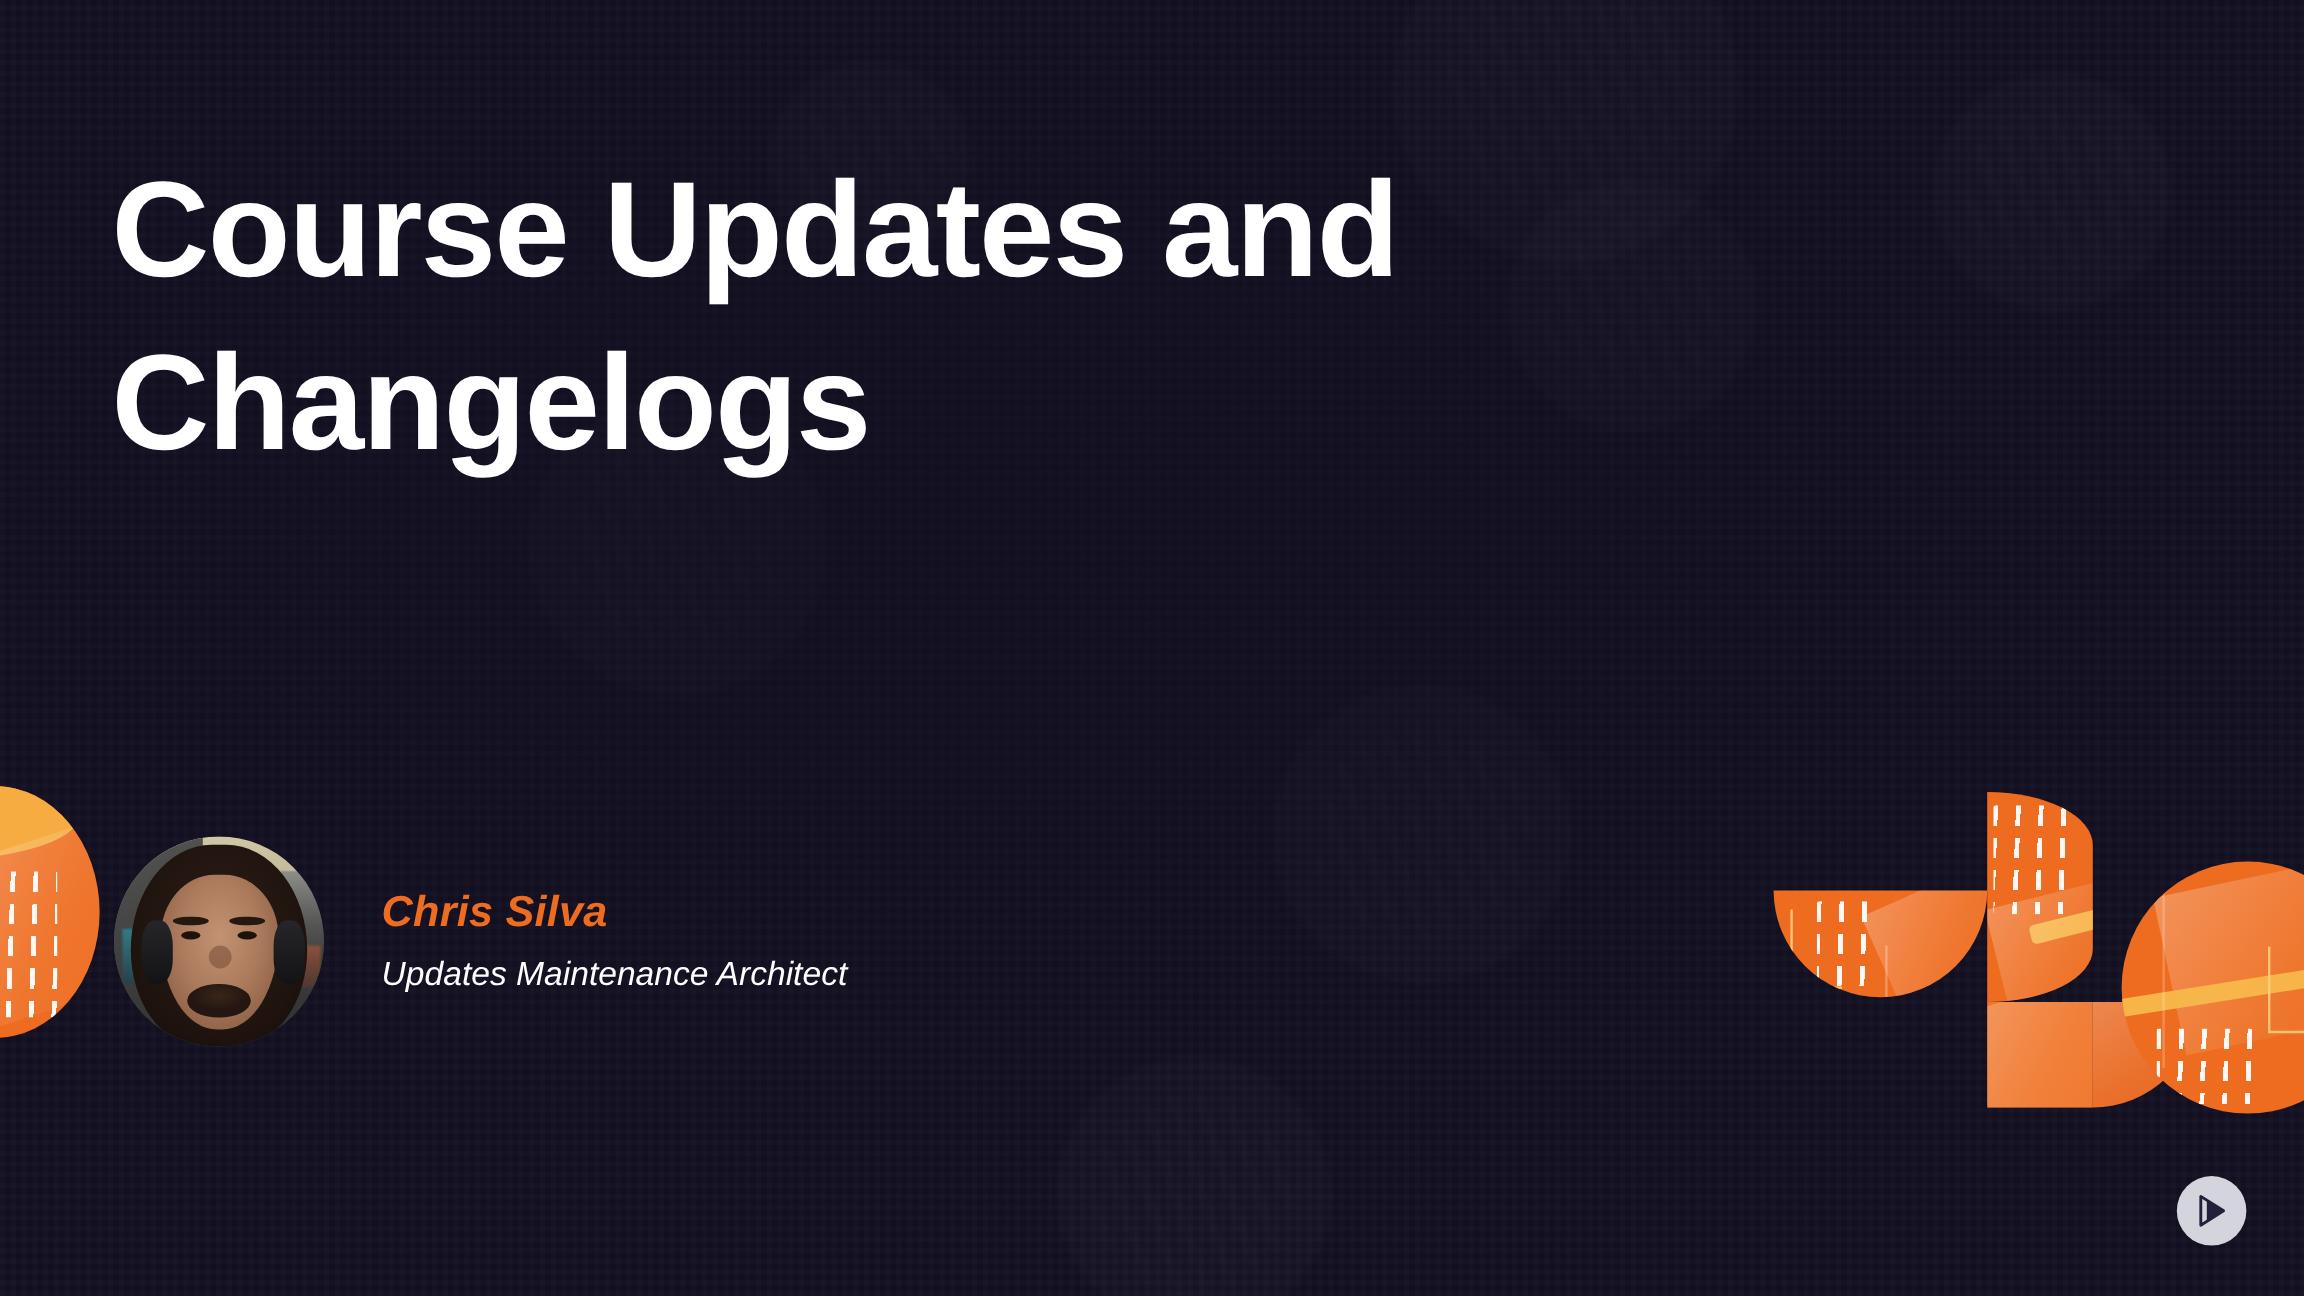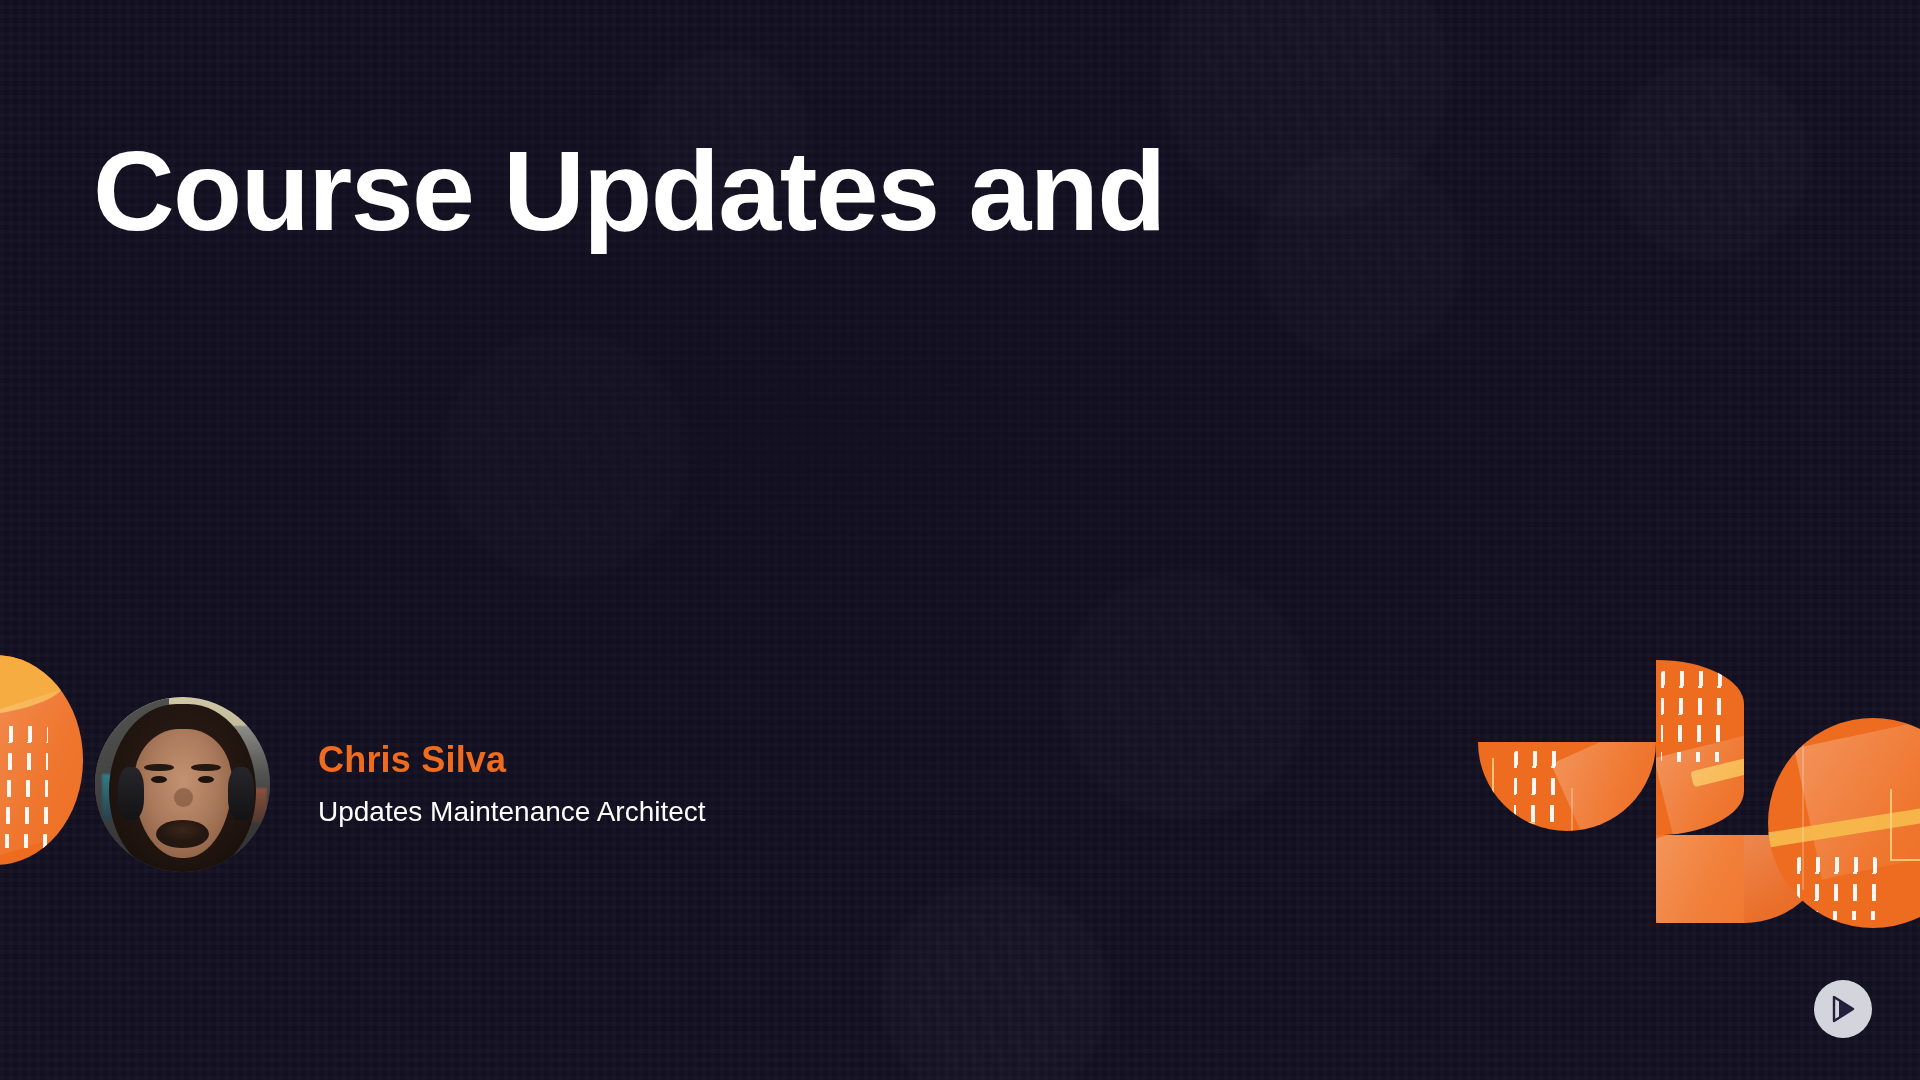--- a/index.html
+++ b/index.html
@@ -141,21 +141,21 @@
     border-radius:50%;
   }
   .av-phone-l, .av-phone-r {
     position:absolute; top:40%; width:15%; height:30%;
     background:linear-gradient(180deg,#26262a,#131315);
     border-radius:40%;
   }
   .av-phone-l { left:13%; }
   .av-phone-r { right:9%; }
 
-  .speaker-text { margin-left:48px; }
+  .speaker-text { margin-left:48px;font-style:italic; }
   .speaker-name {
     color:#EE6C1F;
     font-size:36px;
     font-weight:700;
     letter-spacing:.2px;
     line-height:1.2;
   }
   .speaker-role {
     color:#FFFFFF;
     font-size:28px;
@@ -266,20 +266,21 @@
   <div class="ghost g3"></div>
   <div class="ghost g4"></div>
   <div class="ghost g5"></div>
   <div class="ghost g6"></div>
   <div class="ghost g7"></div>
 
   <div class="texture-fade"></div>
 
   <div class="title-block">
     <div class="title-line">Course Updates and</div>
+    <div class="title-line">Changelogs</div>
   </div>
 
   <div class="deco deco-left">
     <div class="hl"></div>
     <div class="rain" style="left:14%;top:34%;width:66%;height:58%;"></div>
     <div class="beam" style="left:30%;top:22%;width:86%;height:66%;transform:rotate(-18deg);"></div>
   </div>
 
   <div class="speaker">
 

